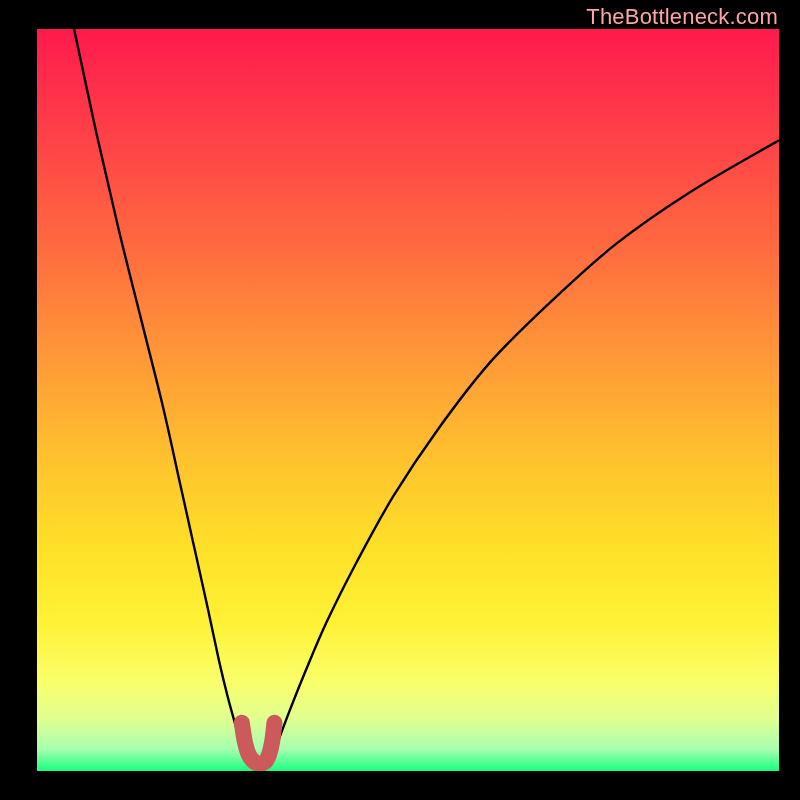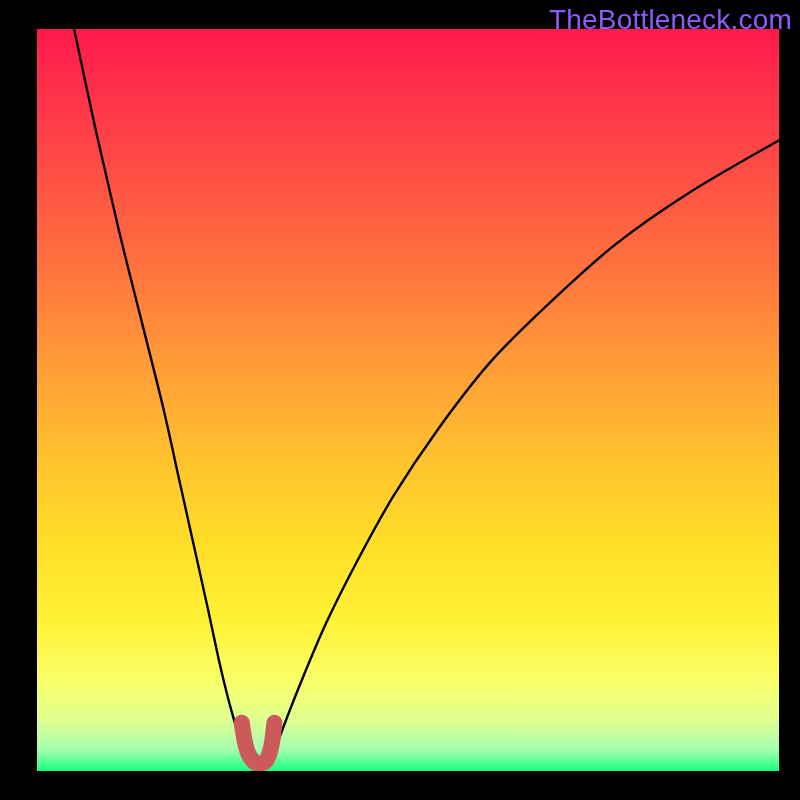--- a/index.html
+++ b/index.html
@@ -32,23 +32,23 @@
       #ffe028 70%,
       #fff236 80%,
       #f9ff6a 88%,
       #e0ff90 93%,
       #a8ffb0 97%,
       #1aff80 100%);
   }
   .watermark {
     position: absolute;
     top: 4px;
-    right: 8px;
-    color: #8b5cf6;
-    font-size: 28px;
+    right: 22px;
+    color: #fca5a5;
+    font-size: 22px;
     letter-spacing: 0.2px;
     font-weight: 400;
   }
   svg { display: block; }
 </style>
 </head>
 <body>
 
 <div class="frame">
   <div class="plot">

